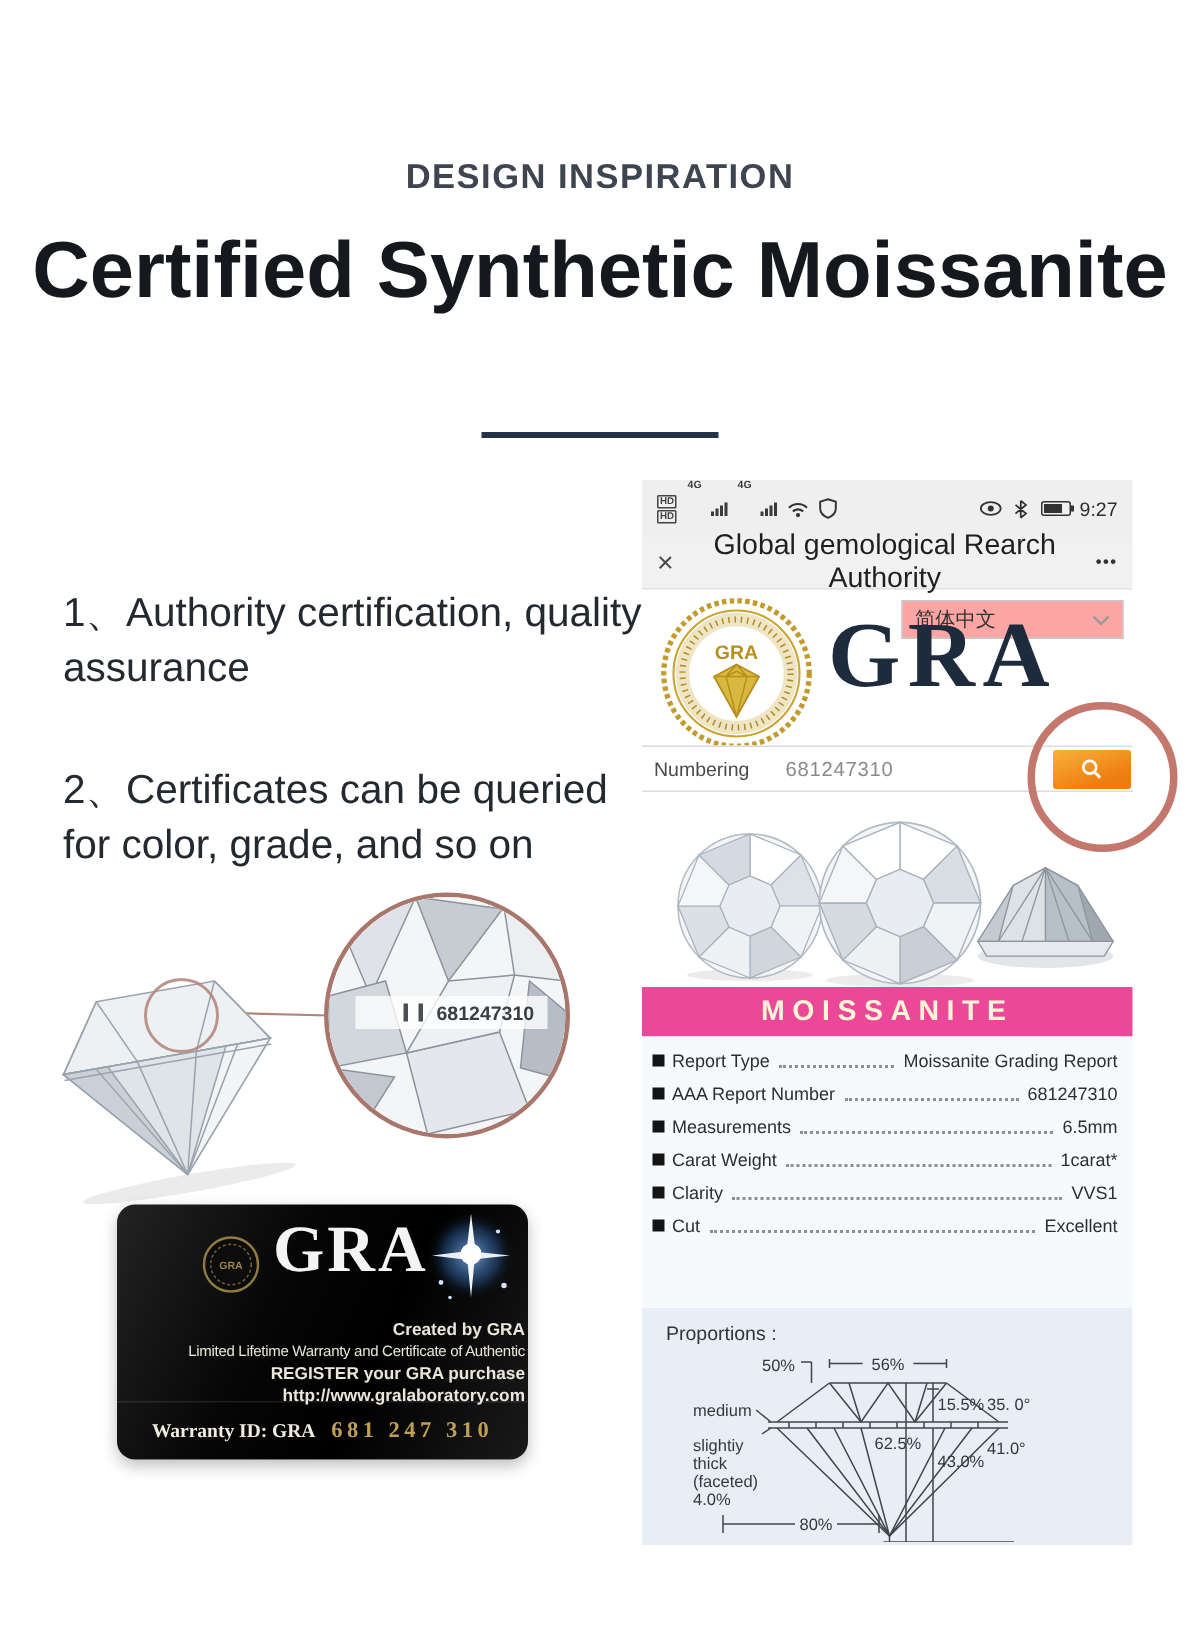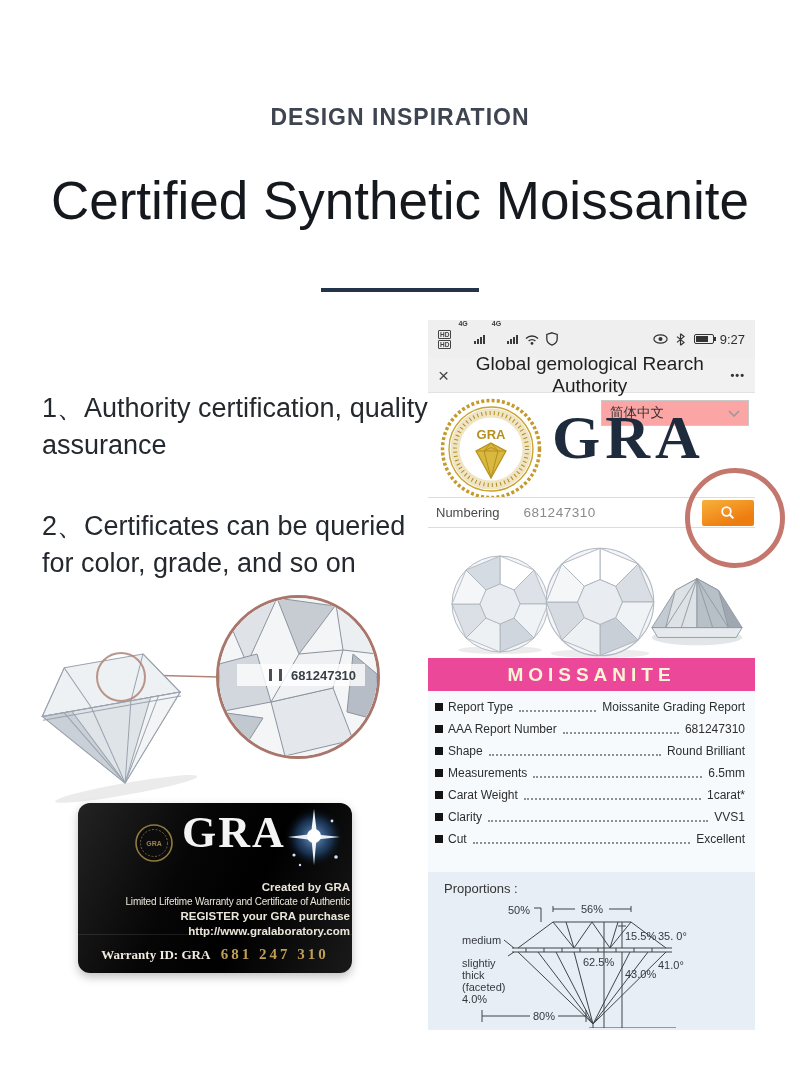--- a/index.html
+++ b/index.html
@@ -3,22 +3,22 @@
 <meta charset="utf-8">
 <style>
   html,body{margin:0;padding:0;background:#fff;}
   .canvas{position:relative;width:800px;height:1083px;background:#fff;overflow:hidden;
           font-family:"Liberation Sans",sans-serif;color:#222;}
   .abs{position:absolute;}
 
   
   .eyebrow{left:0;right:0;top:104px;text-align:center;font-size:23px;font-weight:600;
            letter-spacing:1px;color:#3e4550;}
-  .main-title{left:0;right:0;top:150px;text-align:center;font-size:53px;font-weight:400;
-              color:#15181d;letter-spacing:0;margin-top:20px;}
+  .main-title{left:0;right:0;top:150px;text-align:center;font-size:53px;font-weight:700;
+              color:#15181d;letter-spacing:0;}
   .divider{left:321px;top:288px;width:158px;height:4px;background:#22334a;}
 
   
   .point{left:42px;width:392px;font-size:27px;line-height:37px;color:#24292f;}
   .point.p1{top:390px;}
   .point.p2{top:508px;}
 
   
   .phone{left:428px;top:320px;width:327px;height:710px;background:#fff;}
   .statusbar{left:0;top:0;width:327px;height:38px;background:#efefef;display:flex;
@@ -271,26 +271,20 @@
         <span class="sq"></span>
         <span class="rlbl">Report Type</span>
         <span class="lead"></span>
         <span class="rval">Moissanite Grading Report</span>
       </div>
       <div class="rrow">
         <span class="sq"></span>
         <span class="rlbl">AAA Report Number</span>
         <span class="lead"></span>
         <span class="rval">681247310</span>
-      </div>
-      <div class="rrow">
-        <span class="sq"></span>
-        <span class="rlbl">Shape</span>
-        <span class="lead"></span>
-        <span class="rval">Round Brilliant</span>
       </div>
       <div class="rrow">
         <span class="sq"></span>
         <span class="rlbl">Measurements</span>
         <span class="lead"></span>
         <span class="rval">6.5mm</span>
       </div>
       <div class="rrow">
         <span class="sq"></span>
         <span class="rlbl">Carat Weight</span>

